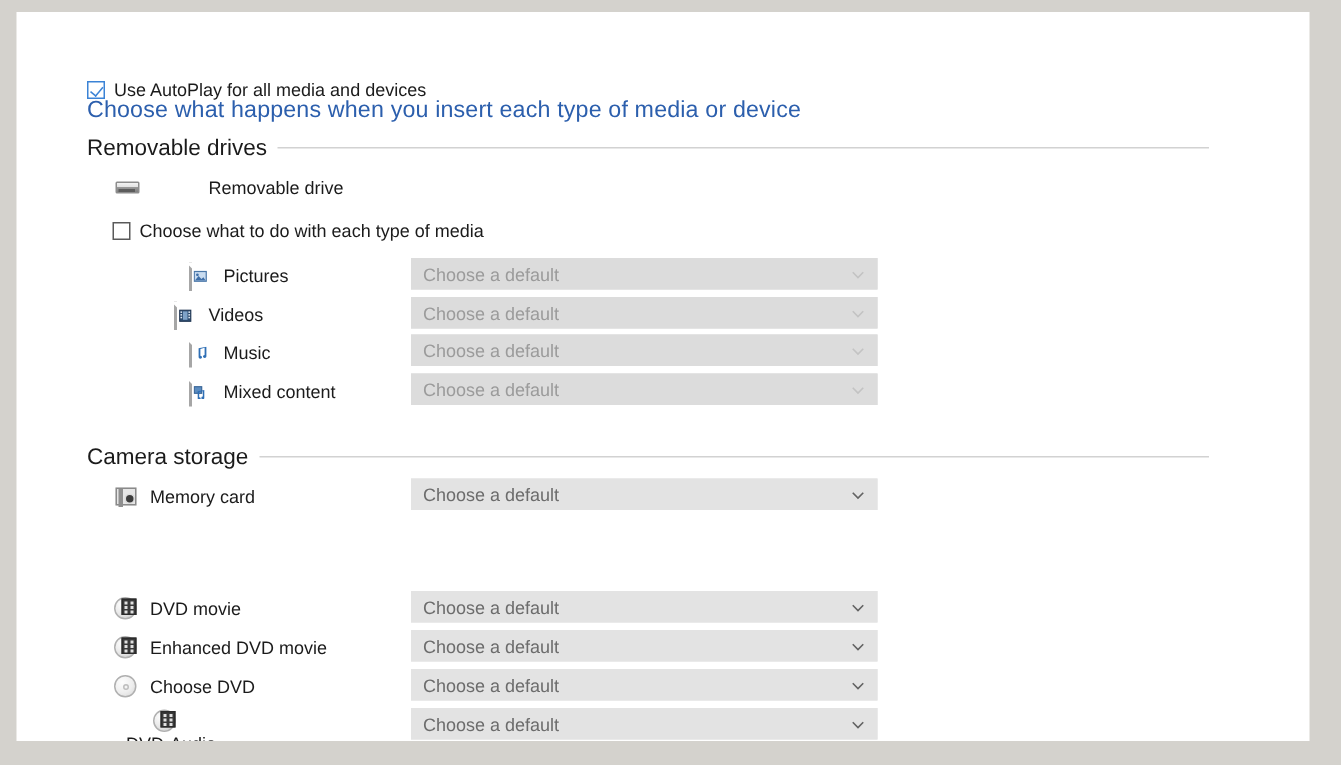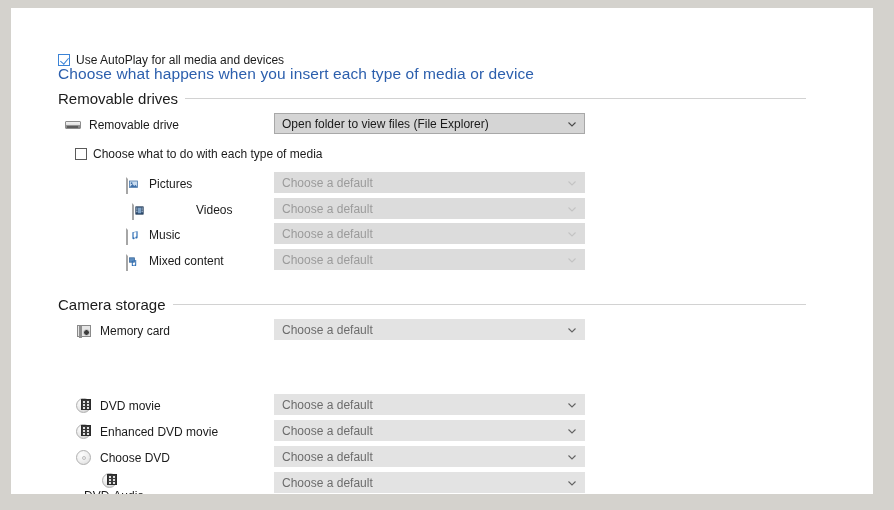--- a/index.html
+++ b/index.html
@@ -268,32 +268,26 @@
   <div class="cbrow" id="cb-autoplay">
     <span class="checkbox checked"></span>
     <span class="cb-label">Use AutoPlay for all media and devices</span>
   </div>
 
   <div class="group" id="group-removable">
     <span class="gtitle">Removable drives</span>
     <span class="gline"></span>
   </div>
 
-  <div class="row" style="left:54px; top:106px;">
+  <div class="row" style="left:66px; top:106px;gap:38px;">
     <span class="icon ic-drive">
       <span class="body"></span>
         <span class="slot"></span>
     </span>
     <span class="rlabel">Removable drive</span>
-  </div>
-  <div class="combo enabled hovered" style="left:263px; top:105px; width:311px;">
-    <span class="ctext">Open folder to view files (File Explorer)</span>
-    <svg class="chev" viewBox="0 0 10 10">
-      <path d="M1.5 3.5 L5 7 L8.5 3.5" fill="none" stroke="currentColor" stroke-width="1.1"></path>
-    </svg>
   </div>
 
   <div class="cbrow" id="cb-eachtype">
     <span class="checkbox unchecked"></span>
     <span class="cb-label">Choose what to do with each type of media</span>
   </div>
 
   <div class="row" style="left:114px; top:165px;">
     <span class="icon">
       <span class="ic-page">
@@ -306,21 +300,21 @@
     </span>
     <span class="rlabel">Pictures</span>
   </div>
   <div class="combo disabled" style="left:263px; top:164px; width:311px;">
     <span class="ctext">Choose a default</span>
     <svg class="chev" viewBox="0 0 10 10">
       <path d="M1.5 3.5 L5 7 L8.5 3.5" fill="none" stroke="currentColor" stroke-width="1.1"></path>
     </svg>
   </div>
 
-  <div class="row" style="left:120px; top:191px;gap:41px;">
+  <div class="row" style="left:104px; top:191px;">
     <span class="icon">
       <span class="ic-page">
         <svg class="glyph" viewBox="0 0 9 9">
           <rect x="0.8" y="0.8" width="7.4" height="7.4" fill="#2f4f73" stroke="#1d3350" stroke-width="0.7"></rect>
           <rect x="1.3" y="1.6" width="1.1" height="1" fill="#dfe8f2"></rect>
           <rect x="1.3" y="3.4" width="1.1" height="1" fill="#dfe8f2"></rect>
           <rect x="1.3" y="5.2" width="1.1" height="1" fill="#dfe8f2"></rect>
           <rect x="6.6" y="1.6" width="1.1" height="1" fill="#dfe8f2"></rect>
           <rect x="6.6" y="3.4" width="1.1" height="1" fill="#dfe8f2"></rect>
           <rect x="6.6" y="5.2" width="1.1" height="1" fill="#dfe8f2"></rect>

